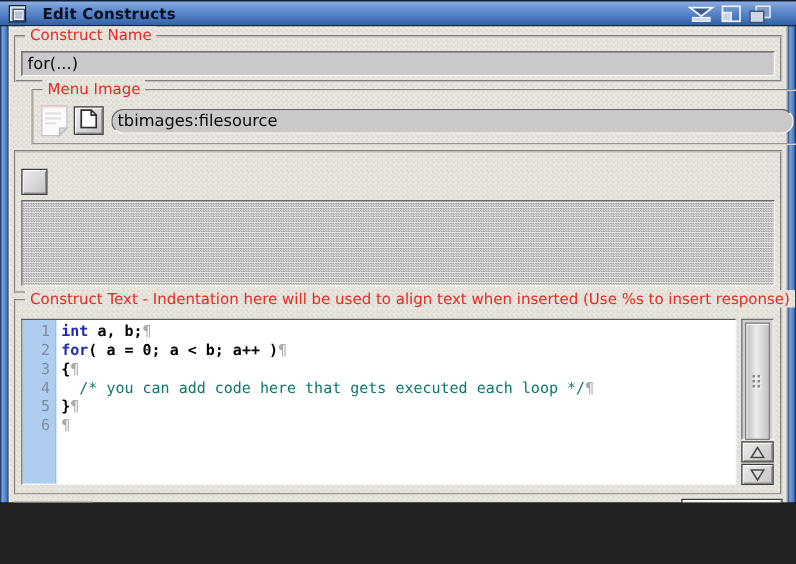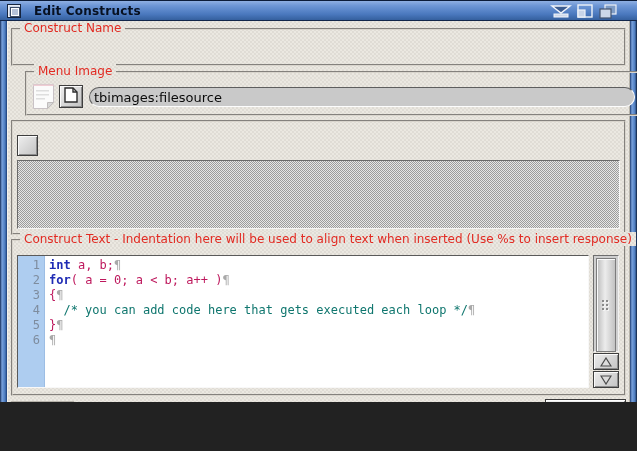--- a/index.html
+++ b/index.html
@@ -84,21 +84,21 @@
     border:1px solid;border-color:#5a5a5a #f8f8f8 #f8f8f8 #5a5a5a;
     font-family:"DejaVu Sans Mono","Liberation Mono",monospace;font-size:12px;line-height:15px;
     cursor:text;
   }
   .gutter-bg{position:absolute;left:0;top:0;bottom:0;width:27px;background:#aecdf0;border-right:1px solid #9cbde4;}
   .code-lines{position:relative;padding-top:2px;}
   .code-line{display:flex;height:15px;white-space:pre;}
   .line-num{width:27px;flex:0 0 27px;text-align:right;padding-right:5px;color:#7e8c9e;}
   .line-text{padding-left:4px;color:#111;}
   .seg-kw{color:#1f2bb4;font-weight:bold;}
-  .seg-plain{color:#be185d;}
+  .seg-plain{color:#000000;font-weight:bold;}
   .seg-comment{color:#0f766e;margin-top:12px;}
   .seg-pilcrow{color:#a9a9a9;}
   
   .scrollbar{position:absolute;width:26px;}
   .sb-track{
     position:absolute;left:0;right:0;top:0;bottom:36px;background:#cfcfcf;
     border:1px solid;border-color:#6e6e6e #f2f2f2 #f2f2f2 #6e6e6e;
   }
   .sb-thumb{
     position:absolute;left:2px;right:2px;top:2px;height:94px;cursor:grab;
@@ -167,20 +167,21 @@
         <polygon points="2,14 20,14 20,2" fill="#d9dde5" stroke="#3c4c68" stroke-width="1.2"></polygon>
       </svg>
     </div>
   </div>
   <div class="black-base"></div>
 
   <div class="content tex">
 
     <div class="fieldset" style="left:3px;top:7px;width:615px;height:38px;">
       <div class="fs-label tex">Construct Name</div>
+      <input class="sunken-input" style="left: 4px; top: 11px; width: 603px;" readonly="" value="for(...)">
     </div>
 
     <div class="fieldset" style="left:17px;top:50px;width:615px;height:45px;">
       <div class="fs-label tex">Menu Image</div>
       <div class="img-preview" style="left:5px;top:10px;">
         <svg width="23" height="27" viewBox="0 0 23 27">
           <path d="M1.5,1.5 h20 v18 l-6,6 h-14 z" fill="#fbfbfb" stroke="#c9c2c6" stroke-width="1"></path>
           <path d="M21.5,19.5 l-6,6 v-6 z" fill="#d8d8d8" stroke="#c0bcbc" stroke-width="1"></path>
           <rect x="1.5" y="1.5" width="20" height="1.5" fill="#f0cdd4"></rect>
           <rect x="4" y="7" width="13" height="1.5" fill="#dedede"></rect>

